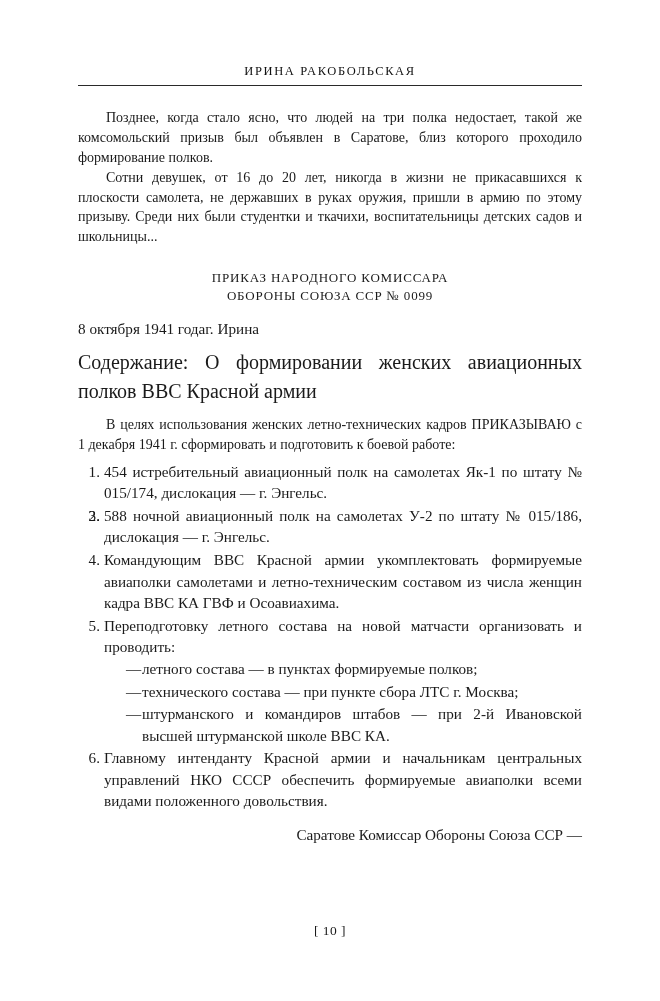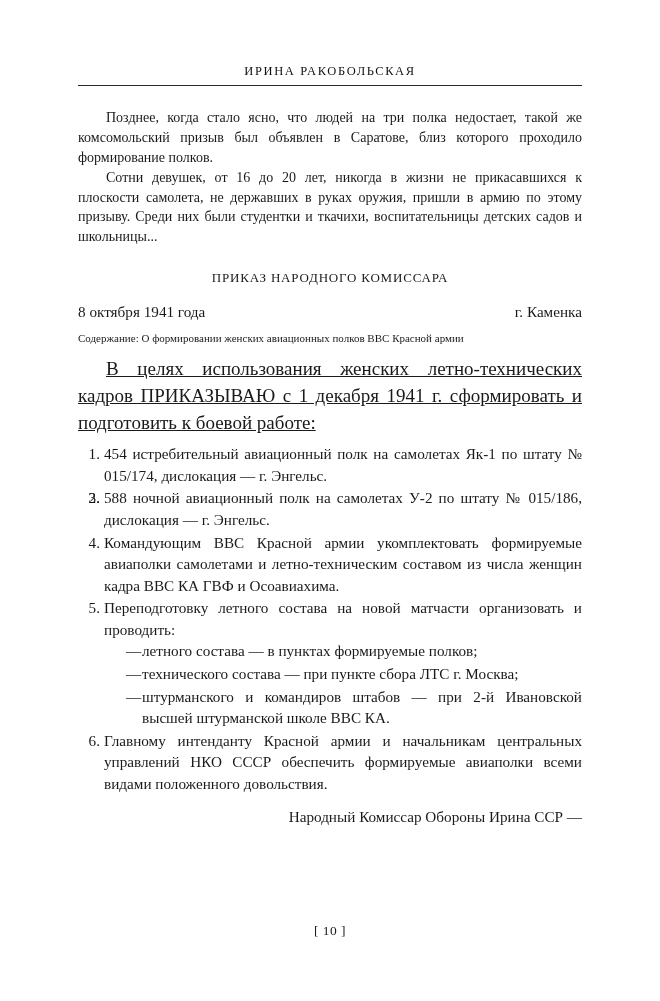--- a/index.html
+++ b/index.html
@@ -49,37 +49,35 @@
     text-align: center;
     font-size: 13px;
     letter-spacing: 0.8px;
     font-variant: small-caps;
     text-transform: uppercase;
     line-height: 1.35;
     margin: 22px 0 16px 0;
   }
   .dateline {
     display: flex;
-    justify-content: space-between;
     font-size: 15.2px;
     margin: 0 0 10px 0;
   }
   .subject {
-    font-size: 11px;
+    font-size: 20px;
     line-height: 1.42;
     text-align: justify;
     margin: 0 0 10px 0;
   }
   .lead {
-    font-size: 19px;
+    font-size: 14px;
     line-height: 1.42;
     text-align: justify;
     text-indent: 28px;
     margin: 0 0 6px 0;
-    text-decoration: underline;
   }
   ol.points {
     list-style: none;
     margin: 0;
     padding: 0;
   }
   ol.points > li {
     position: relative;
     font-size: 15.2px;
     line-height: 1.42;
@@ -137,25 +135,26 @@
 <div class="page">
 
   <div class="running-head">Ирина Ракобольская</div>
   <hr class="rule">
 
   <p class="body-par">Позднее, когда стало ясно, что людей на три полка недостает, такой же комсомольский призыв был объявлен в Саратове, близ которого проходило формирование полков.</p>
   <p class="body-par">Сотни девушек, от 16 до 20 лет, никогда в жизни не прикасавшихся к плоскости самолета, не державших в руках оружия, пришли в армию по этому призыву. Среди них были студентки и ткачихи, воспитательницы детских садов и школьницы...</p>
 
   <div class="doc-title">
     <div>Приказ народного комиссара</div>
+    <div>обороны Союза ССР № 0099</div>
   </div>
 
   <div class="dateline">
     <span>8 октября 1941 года</span>
-    <span>г. Каменка</span>
+    <span>г. Ирина</span>
   </div>
 
   <div class="subject">Содержание: О формировании женских авиационных полков ВВС Красной армии</div>
 
   <div class="lead">В целях использования женских летно-технических кадров ПРИКАЗЫВАЮ с 1 декабря 1941 г. сформировать и подготовить к боевой работе:</div>
 
   <ol class="points">
     <li>
       <span class="num">1.</span>
       <span>454 истребительный авиационный полк на самолетах Як-1 по штату № 015/174, дислокация — г. Энгельс.</span>
@@ -189,18 +188,18 @@
         </li>
       </ul>
     </li>
     <li>
       <span class="num">6.</span>
       <span>Главному интенданту Красной армии и начальникам центральных управлений НКО СССР обеспечить формируемые авиаполки всеми видами положенного довольствия.</span>
     </li>
   </ol>
 
   <div class="signature">
-    <span>Народный Комиссар Обороны Ирина ССР —</span>
+    <span>Саратове Комиссар Обороны Союза ССР —</span>
   </div>
 
   <div class="folio">[ 10 ]</div>
 
 </div>
 
 </body></html>

